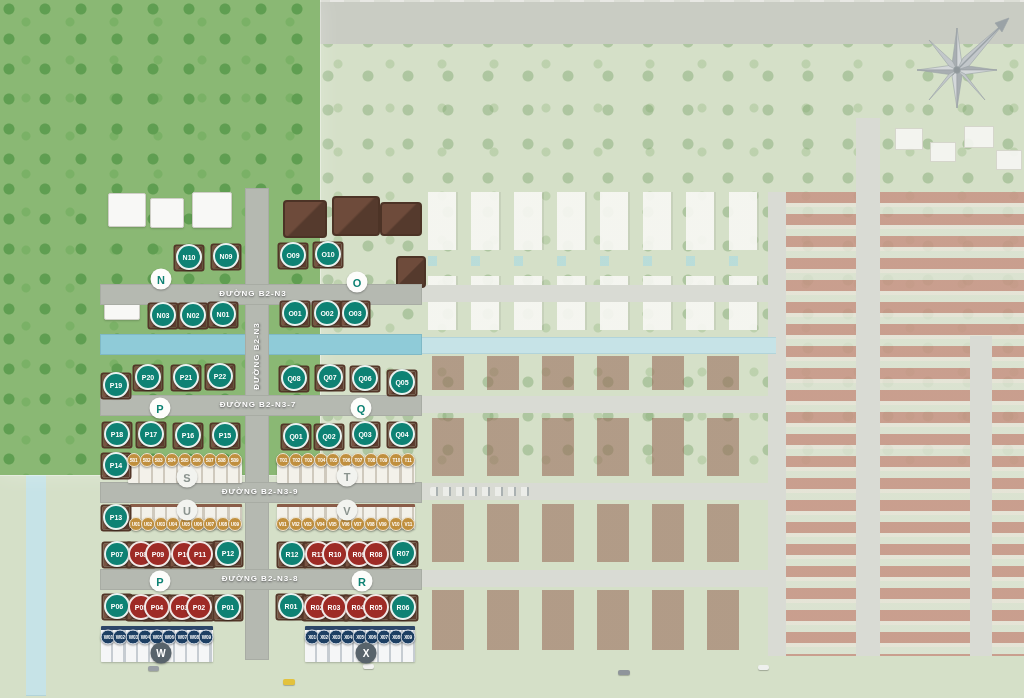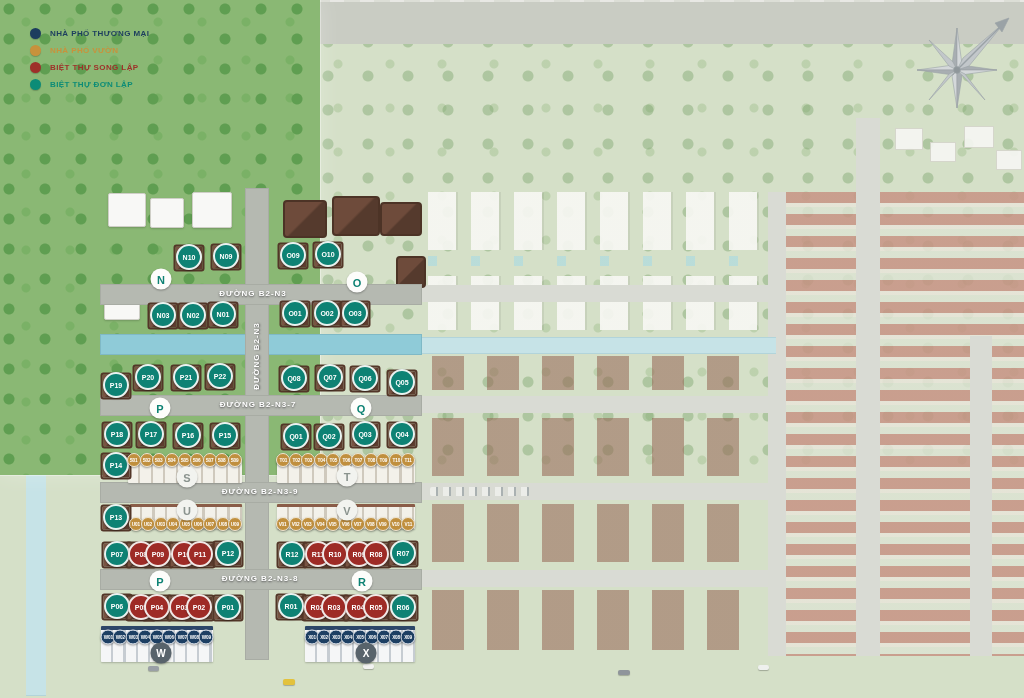--- a/index.html
+++ b/index.html
@@ -569,38 +569,20 @@
       <div class="section teal" style="left: 361px; top: 408px;">Q</div>
       <div class="section gray" style="left: 187px; top: 477px;">S</div>
       <div class="section gray" style="left: 347px; top: 476px;">T</div>
       <div class="section gray" style="left: 187px; top: 510px;">U</div>
       <div class="section gray" style="left: 347px; top: 510px;">V</div>
       <div class="section teal" style="left: 160px; top: 581px;">P</div>
       <div class="section teal" style="left: 362px; top: 581px;">R</div>
       <div class="section dark" style="left: 161px; top: 653px;">W</div>
       <div class="section dark" style="left: 366px; top: 653px;">X</div>
     </div>
-  <div class="abs legend">
-      <div class="legend-row">
-        <div class="legend-dot" style="background: rgb(28, 61, 94);"></div>
-        <div class="legend-label" style="color: rgb(28, 61, 94);">NHÀ PHỐ THƯƠNG MẠI</div>
-      </div>
-      <div class="legend-row">
-        <div class="legend-dot" style="background: rgb(200, 146, 60);"></div>
-        <div class="legend-label" style="color: rgb(200, 146, 60);">NHÀ PHỐ VƯỜN</div>
-      </div>
-      <div class="legend-row">
-        <div class="legend-dot" style="background: rgb(158, 48, 41);"></div>
-        <div class="legend-label" style="color: rgb(158, 48, 41);">BIỆT THỰ SONG LẬP</div>
-      </div>
-      <div class="legend-row">
-        <div class="legend-dot" style="background: rgb(12, 140, 119);"></div>
-        <div class="legend-label" style="color: rgb(12, 140, 119);">BIỆT THỰ ĐƠN LẬP</div>
-      </div>
-    </div>
 
   <svg class="abs compass" width="112" height="100" viewBox="0 0 112 100">
     <g stroke="#9aa2a6" stroke-width="0.6">
       <polygon points="52,14 47,50 52,56" fill="#a8aeb2"></polygon>
       <polygon points="52,14 57,50 52,56" fill="#d4d8da"></polygon>
       <polygon points="52,94 47,62 52,56" fill="#d4d8da"></polygon>
       <polygon points="52,94 57,62 52,56" fill="#a8aeb2"></polygon>
       <polygon points="12,56 48,51 52,56" fill="#d4d8da"></polygon>
       <polygon points="12,56 48,61 52,56" fill="#a8aeb2"></polygon>
       <polygon points="92,56 56,51 52,56" fill="#a8aeb2"></polygon>

